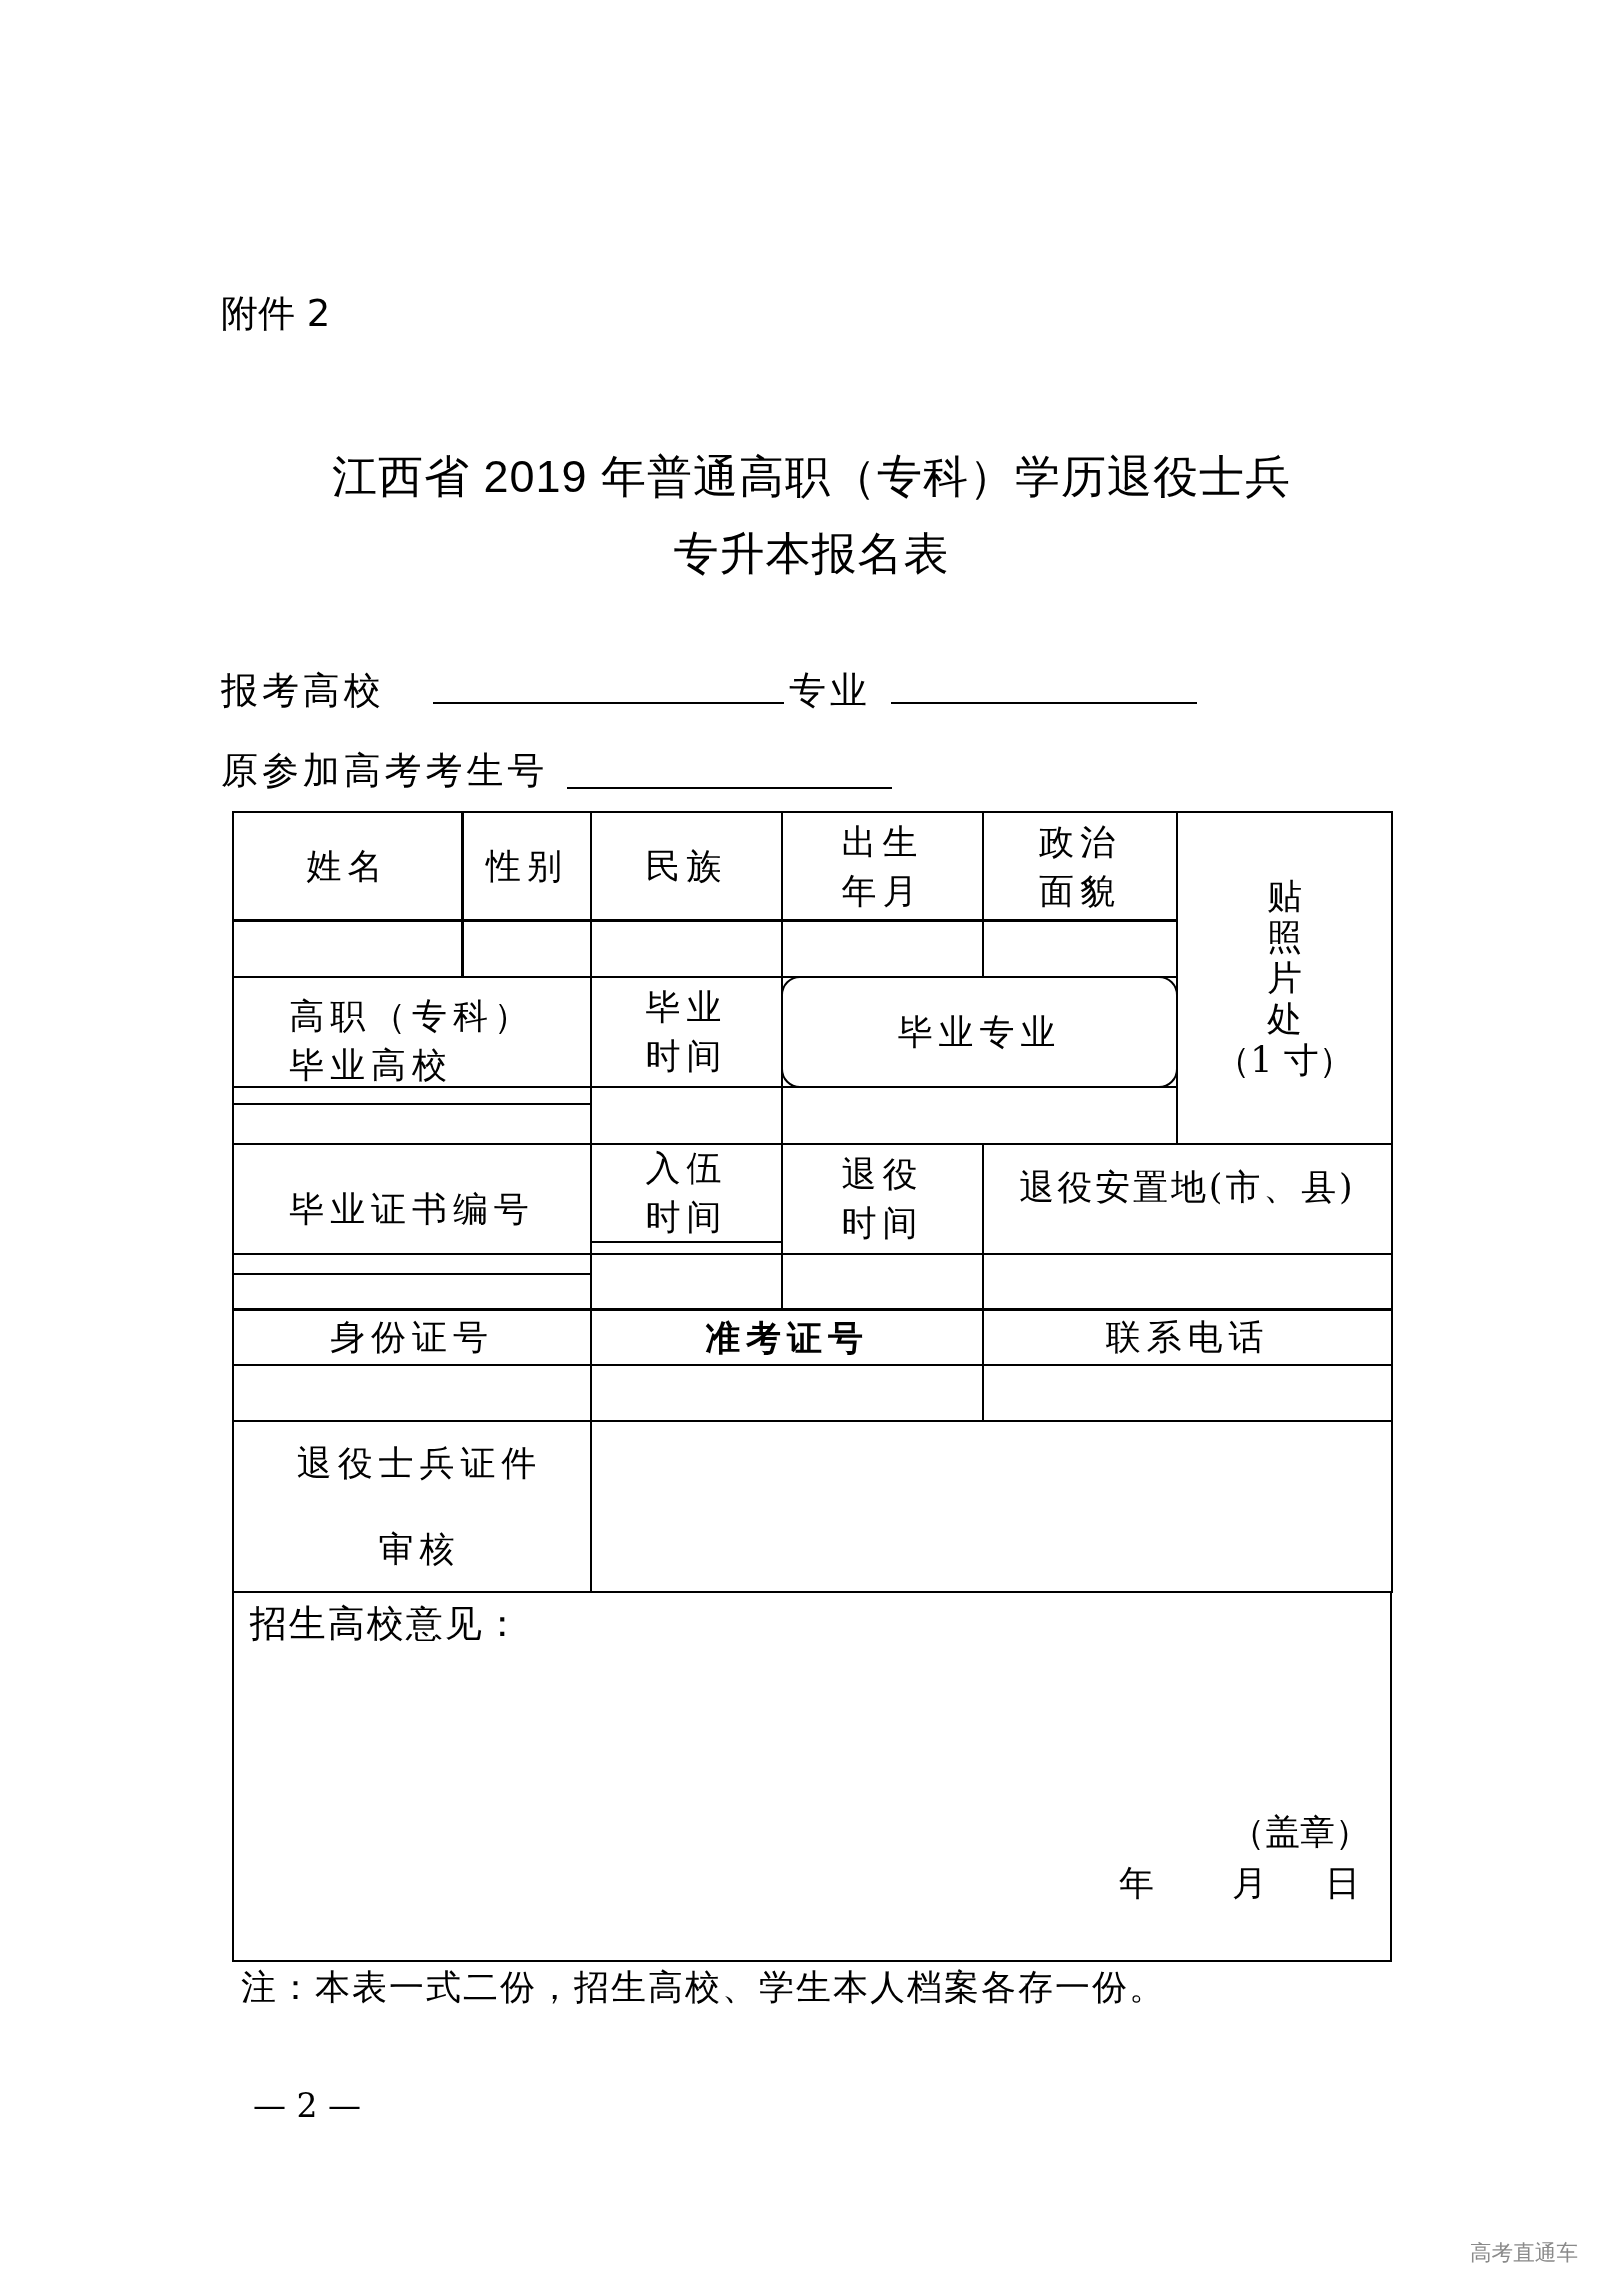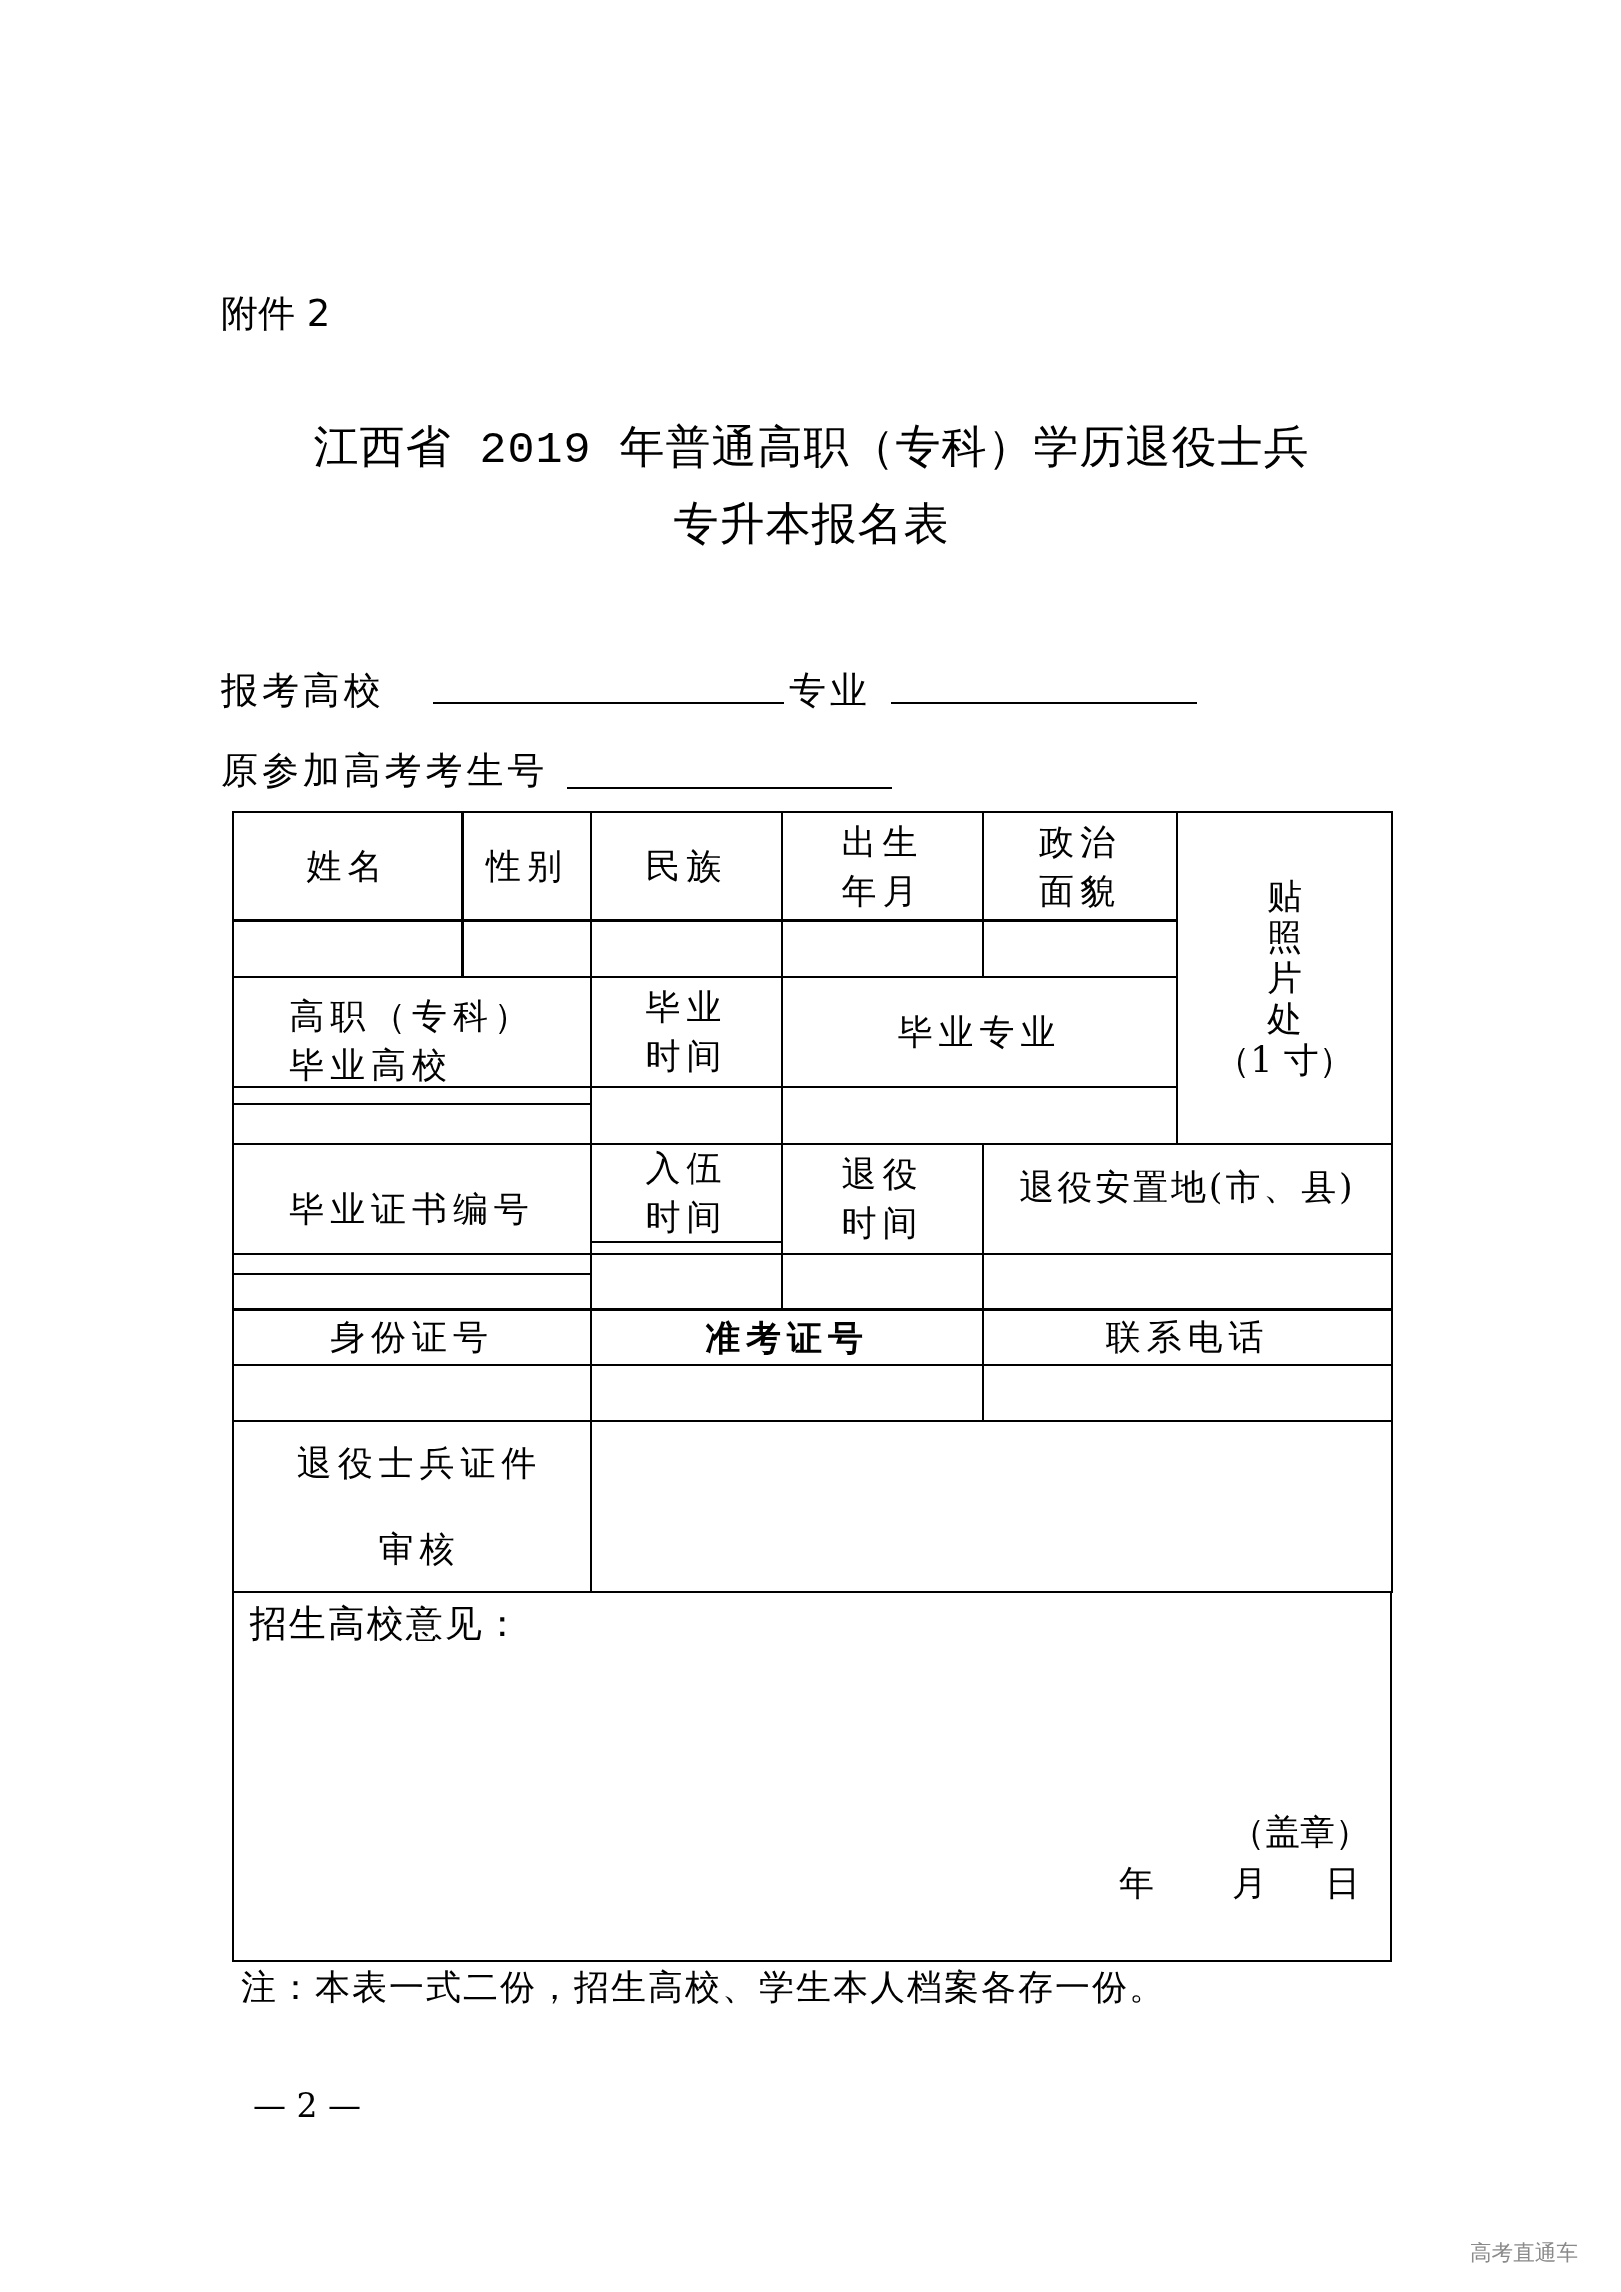--- a/index.html
+++ b/index.html
@@ -1,19 +1,19 @@
 <!DOCTYPE html>
 <html><head>
 <meta charset="utf-8">
 <style>
   html, body { margin: 0; padding: 0; background: #ffffff; }
   body { width: 1621px; height: 2293px; position: relative; overflow: hidden; color: #000; font-family: "DejaVu Serif", "Liberation Serif", serif; }
   .abs { position: absolute; }
   .attach { left: 221px; top: 290px; font-family: "DejaVu Sans", "Liberation Sans", sans-serif; font-size: 37px; line-height: 47px; }
-  .title { left: 232px; width: 1159px; text-align: center; font-family: Liberation Mono, monospace; font-size: 45px; line-height: 55px; letter-spacing: 1px; }
+  .title { left: 232px; width: 1159px; text-align: center; font-family: Liberation Sans, sans-serif; font-size: 45px; line-height: 55px; letter-spacing: 1px; margin-top: 26px; }
   .title.l1 { top: 423px; }
   .title.l2 { top: 500px; }
   .field-label { font-size: 37px; line-height: 47px; letter-spacing: 3.9px; }
   .uline { border-bottom: 2.9px solid #000; height: 0; }
   .cell { position: absolute; box-sizing: border-box; border: 2.5px solid #000; display: flex; align-items: center; justify-content: center; text-align: center; }
   .cell .txt { font-size: 35px; line-height: 49px; letter-spacing: 5.9px; white-space: pre-line; }
   .photo .txt { line-height: 41px; letter-spacing: 0; }
   .opinion { align-items: flex-start; justify-content: flex-start; }
   .opinion-label { position: absolute; left: 15.7px; top: 5.9px; font-size: 37px; line-height: 49px; letter-spacing: 2px; }
   .seal { font-size: 35px; line-height: 43px; }
@@ -70,21 +70,21 @@
   <div class="cell" style="left:982px; top:919px; width:196px; height:59px;"></div>
 
   <div class="cell" style="left:232px; top:976px; width:360px; height:129px;">
       <span class="txt" style="text-align:left;">高职（专科）
 毕业高校</span>
     </div>
   <div class="cell" style="left:590px; top:976px; width:193px; height:112px;">
       <span class="txt">毕业
 时间</span>
     </div>
-  <div class="cell" style="left:781px; top:976px; width:397px; height:112px;">
+  <div class="cell" style="left:781px; top:976px; width:397px; height:112px;border-radius:19px;">
       <span class="txt">毕业专业</span>
     </div>
 
   <div class="cell" style="left:232px; top:1086px; width:360px; height:59px;"></div>
   <div class="cell" style="left:590px; top:1086px; width:193px; height:59px;"></div>
   <div class="cell" style="left:781px; top:1086px; width:397px; height:59px;"></div>
 
   <div class="cell" style="left:232px; top:1143px; width:360px; height:132px;">
       <span class="txt">毕业证书编号</span>
     </div>

